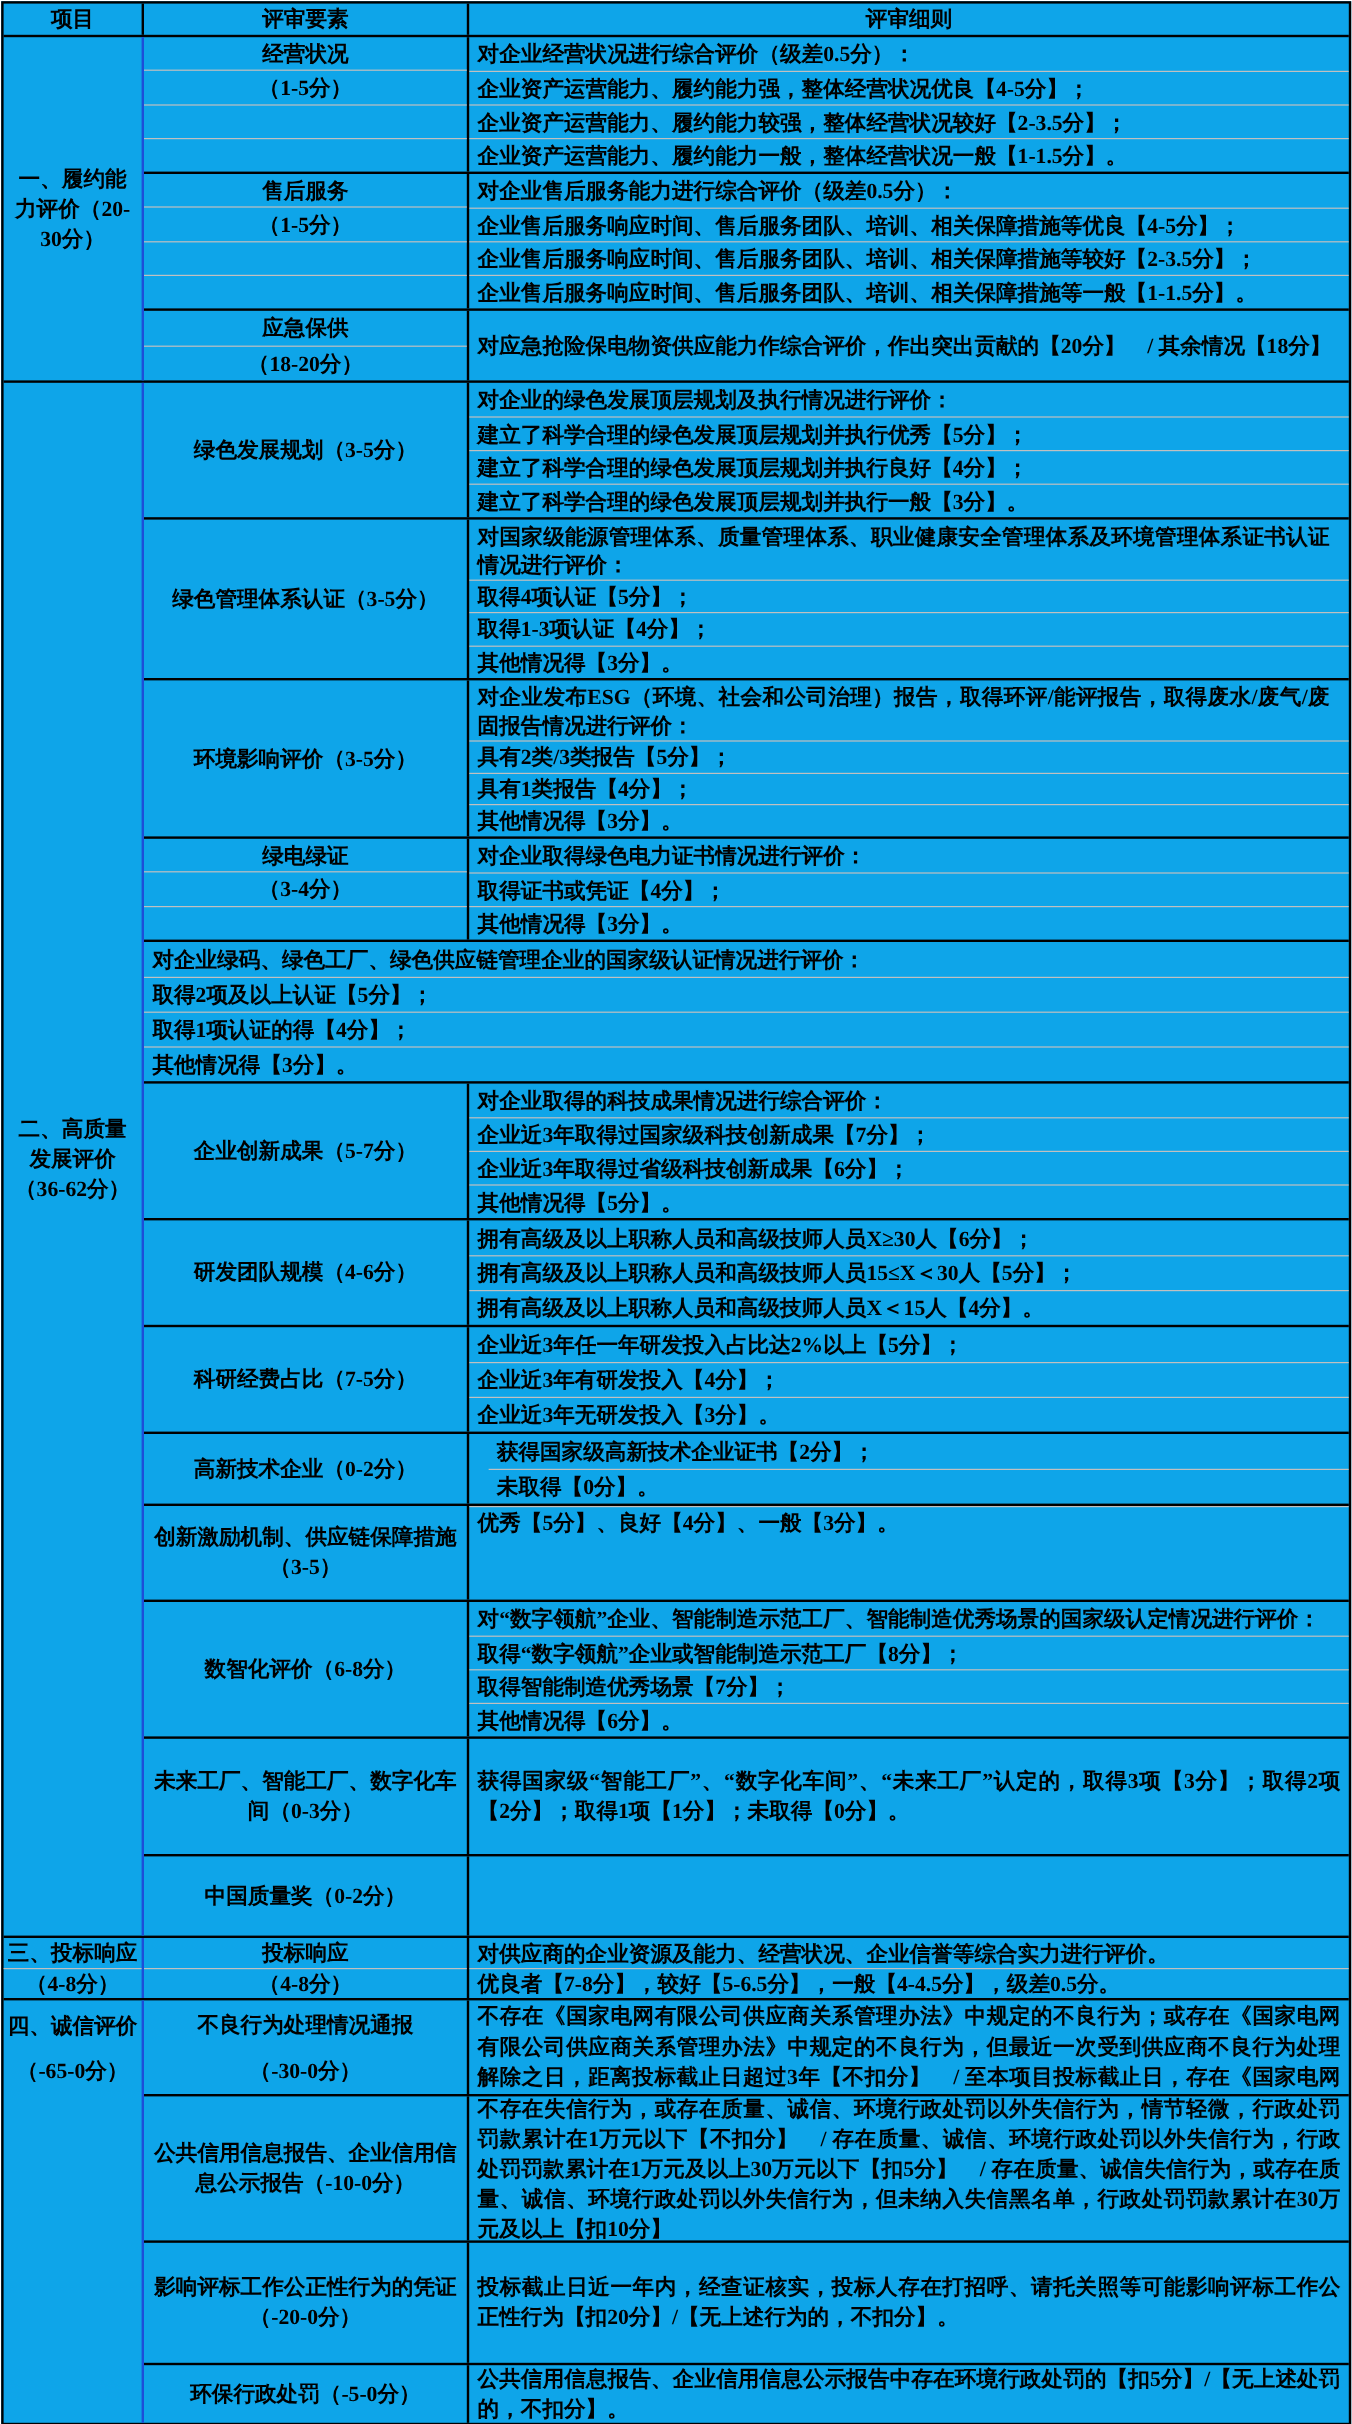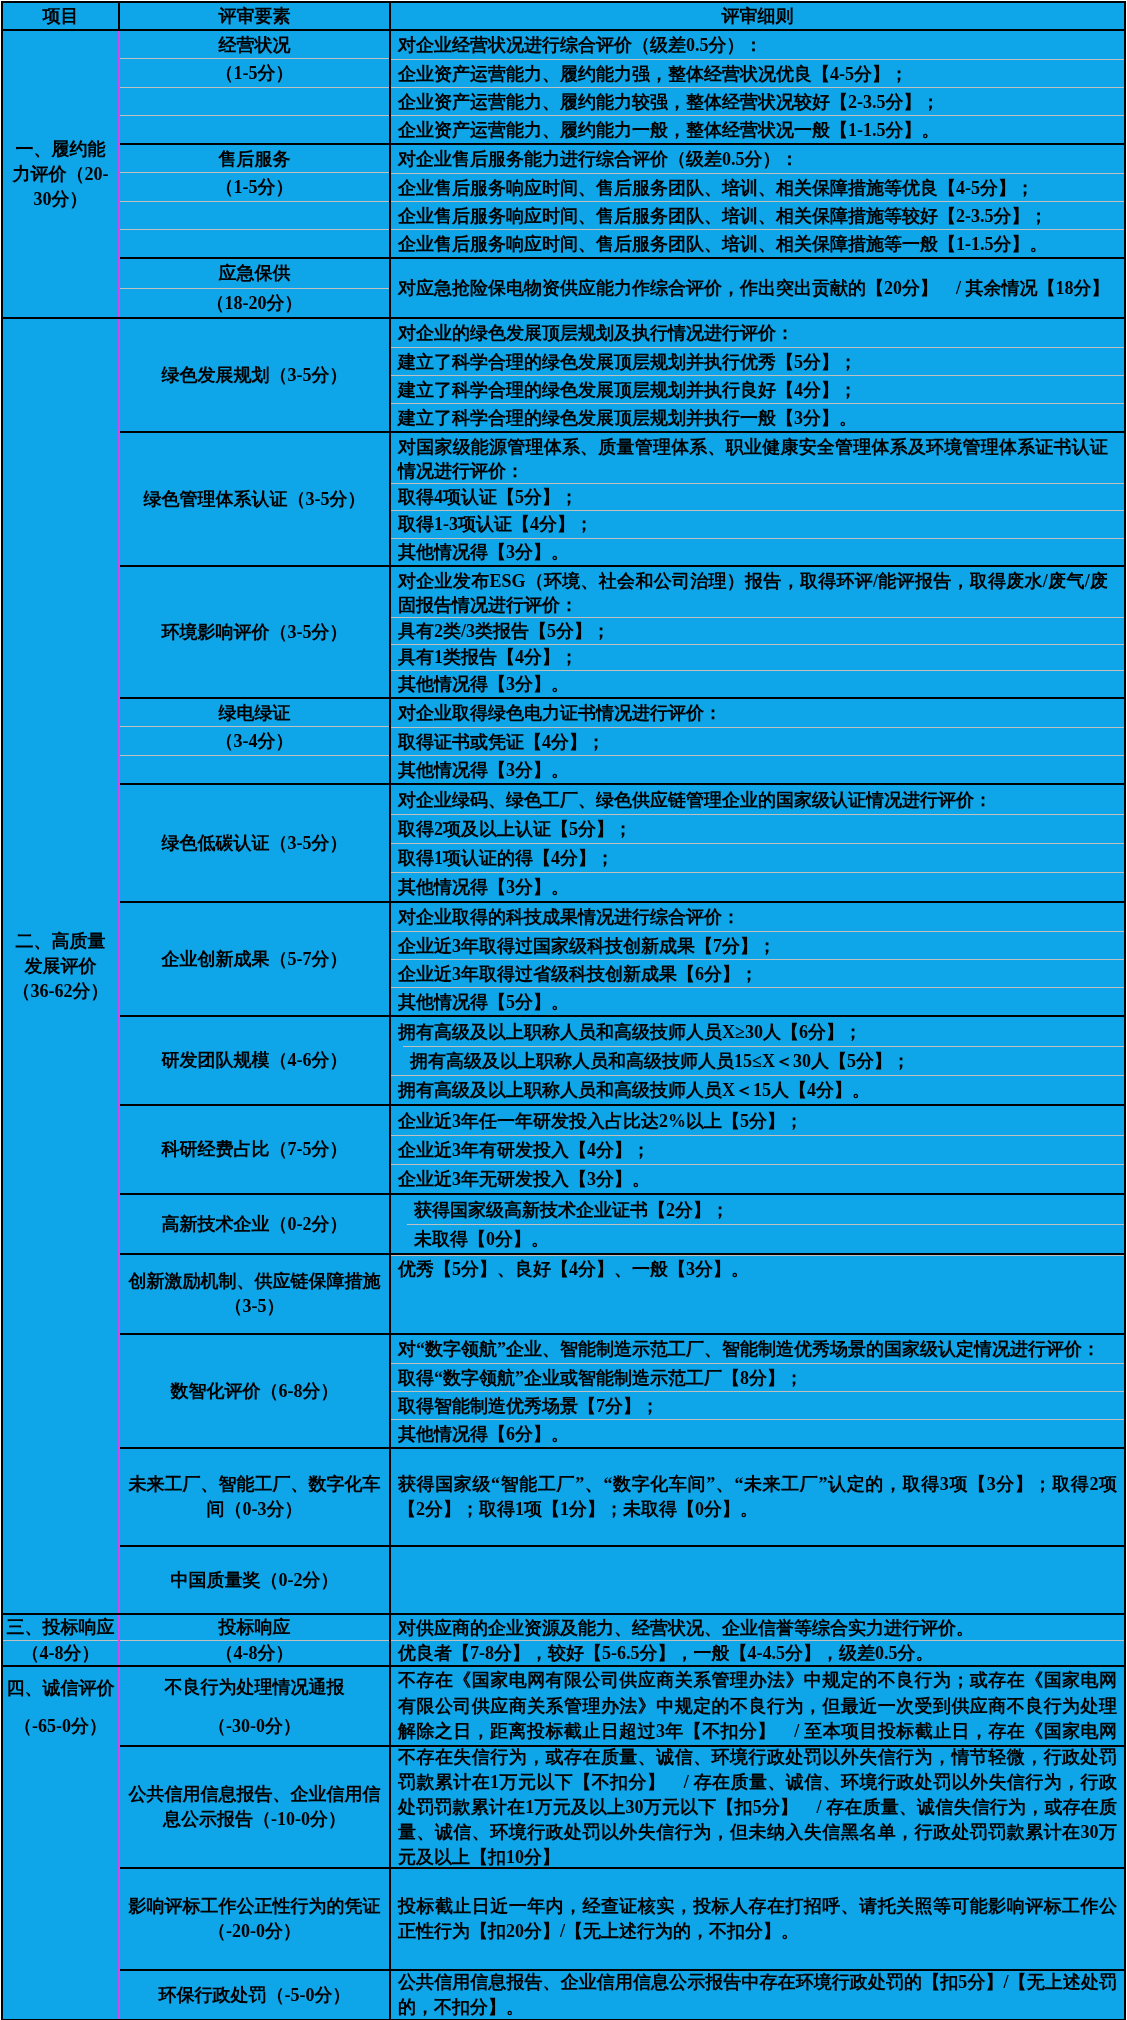--- a/index.html
+++ b/index.html
@@ -20,21 +20,21 @@
   
   .hrow { display: flex; height: 28px; border-bottom: 2px solid #000; }
   .hcell { display: flex; align-items: center; justify-content: center; }
   .c0 { width: 117px; border-right: 2px solid #000; }
   .c1 { width: 271px; border-right: 2px solid #000; }
   .c2 { flex: 1; }
   
   .section { display: flex; }
   .section + .section { border-top: 2px solid #000; }
   .proj {
-    width: 117px; border-right: 2px solid #d946ef;
+    width: 117px; border-right: 2px solid #1d4ed8;
     display: flex; flex-direction: column;
   }
   .blocks { flex: 1; display: flex; flex-direction: column; }
   .block { display: flex; box-sizing: content-box; }
   .block + .block { border-top: 2px solid #000; }
   .elem {
     width: 271px; border-right: 2px solid #000;
     display: flex; flex-direction: column;
   }
   .detail { flex: 1; display: flex; flex-direction: column; overflow: hidden; }
@@ -173,25 +173,20 @@
             <div class="frow thin">（3-4分）</div>
             <div class="frow thin"></div>
           </div>
           <div class="detail">
             <div class="drow" style="height: 28px;">对企业取得绿色电力证书情况进行评价：</div>
             <div class="drow thin" style="height: 28px;">取得证书或凭证【4分】；</div>
             <div class="drow thin" style="height: 28px;">其他情况得【3分】。</div>
           </div>
         </div>
         <div class="block" style="height: 116px;">
-          <div class="elem">
-            <div class="centerlines">
-              <div class="cline">绿色低碳认证（3-5分）</div>
-            </div>
-          </div>
           <div class="detail">
             <div class="drow" style="height: 29px;">对企业绿码、绿色工厂、绿色供应链管理企业的国家级认证情况进行评价：</div>
             <div class="drow thin" style="height: 29px;">取得2项及以上认证【5分】；</div>
             <div class="drow thin" style="height: 29px;">取得1项认证的得【4分】；</div>
             <div class="drow thin" style="height: 29px;">其他情况得【3分】。</div>
           </div>
         </div>
         <div class="block" style="height: 112px;">
           <div class="elem">
             <div class="centerlines">
@@ -206,21 +201,21 @@
           </div>
         </div>
         <div class="block" style="height: 87px;">
           <div class="elem">
             <div class="centerlines">
               <div class="cline">研发团队规模（4-6分）</div>
             </div>
           </div>
           <div class="detail">
             <div class="drow" style="height: 29px;">拥有高级及以上职称人员和高级技师人员X≥30人【6分】；</div>
-            <div class="drow thin" style="height: 29px; margin-left: 12px;">拥有高级及以上职称人员和高级技师人员15≤X＜30人【5分】；</div>
+            <div class="drow thin" style="height: 29px;">拥有高级及以上职称人员和高级技师人员15≤X＜30人【5分】；</div>
             <div class="drow thin" style="height: 29px;">拥有高级及以上职称人员和高级技师人员X＜15人【4分】。</div>
           </div>
         </div>
         <div class="block" style="height: 87px;">
           <div class="elem">
             <div class="centerlines">
               <div class="cline">科研经费占比（7-5分）</div>
             </div>
           </div>
           <div class="detail">

